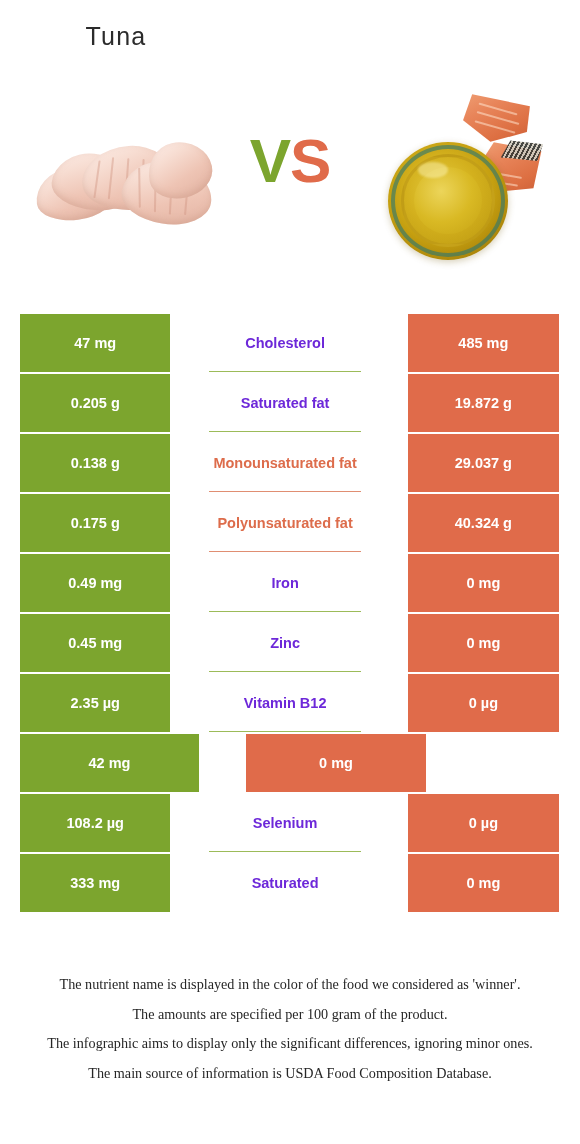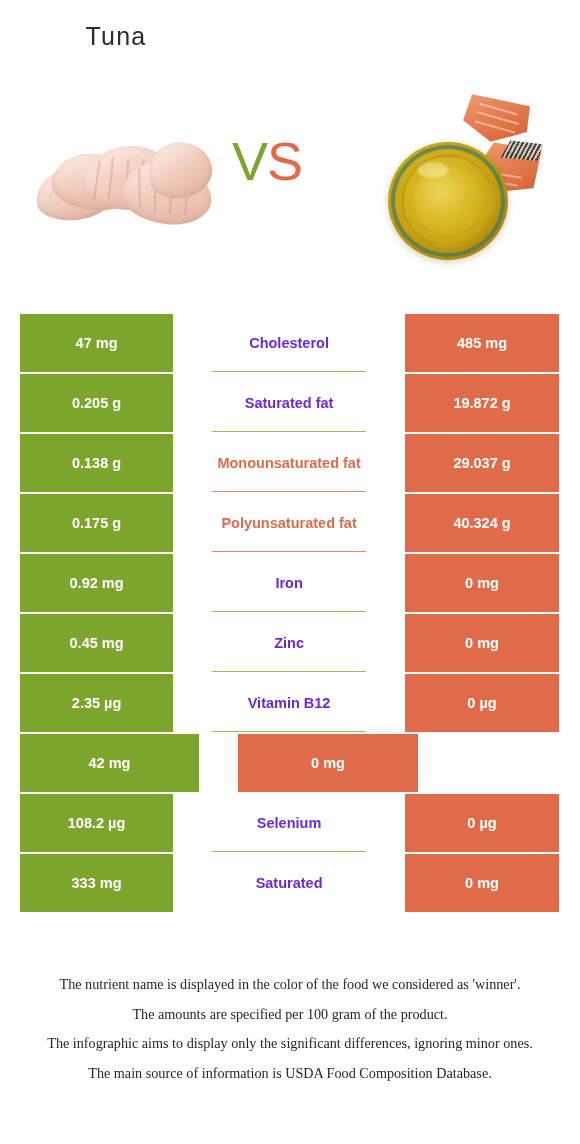--- a/index.html
+++ b/index.html
@@ -34,22 +34,23 @@
     font-family: "Liberation Sans", "DejaVu Sans", sans-serif;
   }
   .title-left  { left: 0;   width: 232px; }
   .title-right { left: 348px; width: 232px; }
 
   .vs {
     position: absolute;
     left: 232px;
     top: 126px;
     width: 116px;
-    font-size: 54px;
-    font-weight: 400;
+    text-align: center;
+    font-size: 62px;
+    font-weight: 700;
     letter-spacing: -1px;
     line-height: 70px;
     white-space: nowrap;
   }
   .vs .v { color: #7CA52E; }
   .vs .s { color: #E06B4A; }
 
   
   .food-left {
     position: absolute;
@@ -179,20 +180,21 @@
   .cell-mid {
     width: 180px;
     background: #ffffff;
     font-size: 14.5px;
     font-weight: 700;
   }
   .cell-right {
     width: 180px;
     background: #E06B4A;
     color: #ffffff;
+    margin-left: 8px;
   }
   .win-green .cell-mid { color: #6d28d9; border-bottom: 1px solid #9cbb59; }
   .win-orange .cell-mid { color: #DD6C4B; border-bottom: 1px solid #e08e72; }
   .row:last-child .cell-mid { border-bottom: none; }
 
   
   .footer {
     position: absolute;
     left: 20px;
     top: 966px;
@@ -268,21 +270,21 @@
       <div class="cell cell-left">0.138 g</div>
       <div class="cell cell-mid">Monounsaturated fat</div>
       <div class="cell cell-right">29.037 g</div>
     </div>
     <div class="row win-orange">
       <div class="cell cell-left">0.175 g</div>
       <div class="cell cell-mid">Polyunsaturated fat</div>
       <div class="cell cell-right">40.324 g</div>
     </div>
     <div class="row win-green">
-      <div class="cell cell-left">0.92 mg</div>
+      <div class="cell cell-left">0.49 mg</div>
       <div class="cell cell-mid">Iron</div>
       <div class="cell cell-right">0 mg</div>
     </div>
     <div class="row win-green">
       <div class="cell cell-left">0.45 mg</div>
       <div class="cell cell-mid">Zinc</div>
       <div class="cell cell-right">0 mg</div>
     </div>
     <div class="row win-green">
       <div class="cell cell-left">2.35 µg</div>

